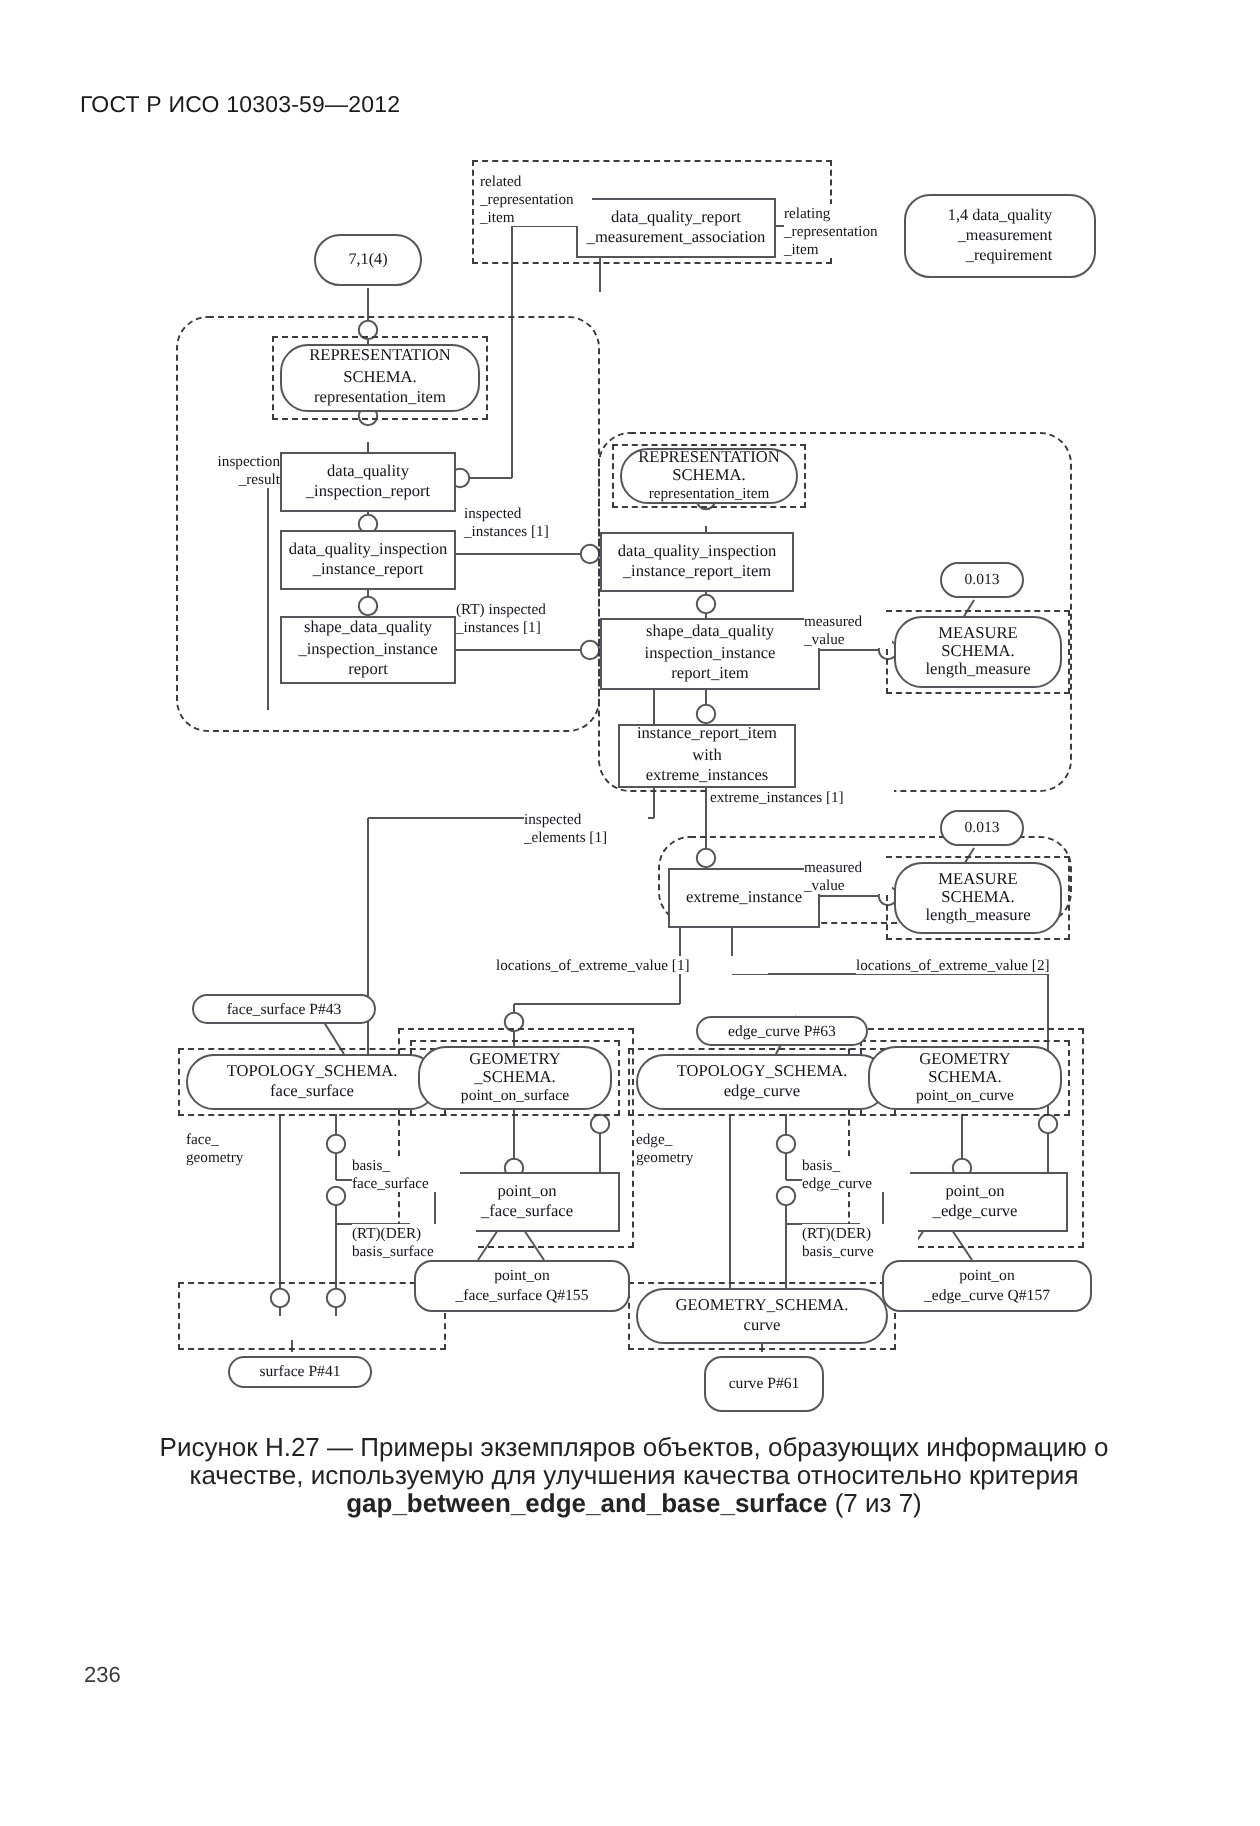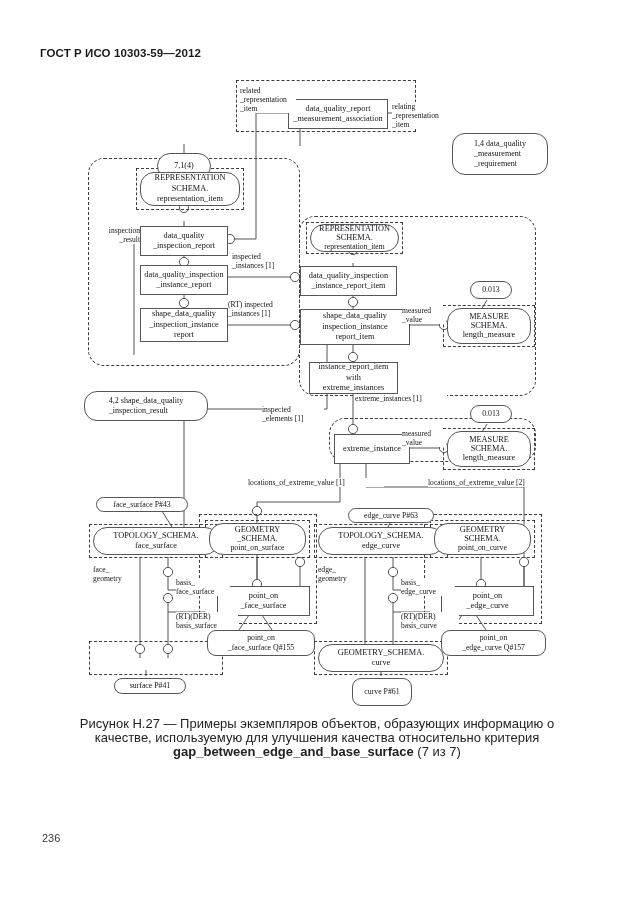--- a/index.html
+++ b/index.html
@@ -8,21 +8,21 @@
     width:630px;height:913px;position:relative;overflow:hidden;
     font-family:"Liberation Serif", serif;
     color:#1a1a1a;
   }
   .page{position:absolute;left:0;top:0;width:630px;height:913px;}
 
   
   .doc-header{
     position:absolute;left:40px;top:47px;
     font-family:"Liberation Sans", sans-serif;
-    font-weight:bold;font-size:11.5px;letter-spacing:.1px;
+    font-weight:normal;font-size:11.5px;letter-spacing:.1px;
     white-space:nowrap;
   }
   .page-number{
     position:absolute;left:42px;top:832px;
     font-family:"Liberation Sans", sans-serif;
     font-size:11px;color:#3a3a3a;
   }
   .caption{
     position:absolute;left:57px;top:717px;width:520px;
     text-align:center;line-height:14px;
@@ -56,24 +56,23 @@
     background:#fff;border:1px solid #55555a;border-radius:9px;
     display:flex;align-items:center;justify-content:center;
     text-align:center;line-height:10px;
     font-size:7.8px;color:#14141a;
     padding:1px 3px;
   }
   .ref{
     position:absolute;box-sizing:border-box;
     background:#fff;border:1px solid #55555a;border-radius:13px;
     display:flex;align-items:center;justify-content:center;
-    text-align:left;line-height:10.2px;
+    text-align:right;line-height:10.2px;
     font-size:8.1px;color:#14141a;
     padding:1px 4px;
-    margin-top:36px;
   }
   .dash{
     position:absolute;box-sizing:border-box;
     border:1.4px dashed #3b3b40;background:transparent;
   }
   .dash.round{border-radius:16px;}
   .lbl{
     position:absolute;
     font-size:7.6px;line-height:9px;color:#15151a;
     text-align:left;white-space:pre-line;
@@ -242,22 +241,20 @@
 
   <div class="dash" style="left:314px;top:524px;width:134px;height:34px;"></div>
   <div class="dash" style="left:314px;top:641px;width:134px;height:34px;"></div>
   <div class="dash" style="left:424px;top:514px;width:118px;height:110px;"></div>
   <div class="dash" style="left:430px;top:520px;width:105px;height:38px;"></div>
 
   <div class="ref" style="left:157px;top:117px;width:54px;height:26px;">7,1(4)</div>
   <div class="ref" style="left:452px;top:97px;width:96px;height:42px;white-space:pre-line;">1,4 data_quality
 _measurement
 _requirement</div>
-  <div class="ref" style="left:84px;top:355px;width:124px;height:30px;white-space:pre-line;">4,2 shape_data_quality
-_inspection_result</div>
 
   <div class="schema" style="left:140px;top:172px;width:100px;height:34px;">
     <span style="white-space:pre-line">REPRESENTATION
 SCHEMA.</span>
     <span>representation_item</span>
   </div>
 
   <div class="schema" style="left:310px;top:224px;width:89px;height:28px;">
     <span style="white-space:pre-line;line-height:9px">REPRESENTATION
 SCHEMA.</span>

